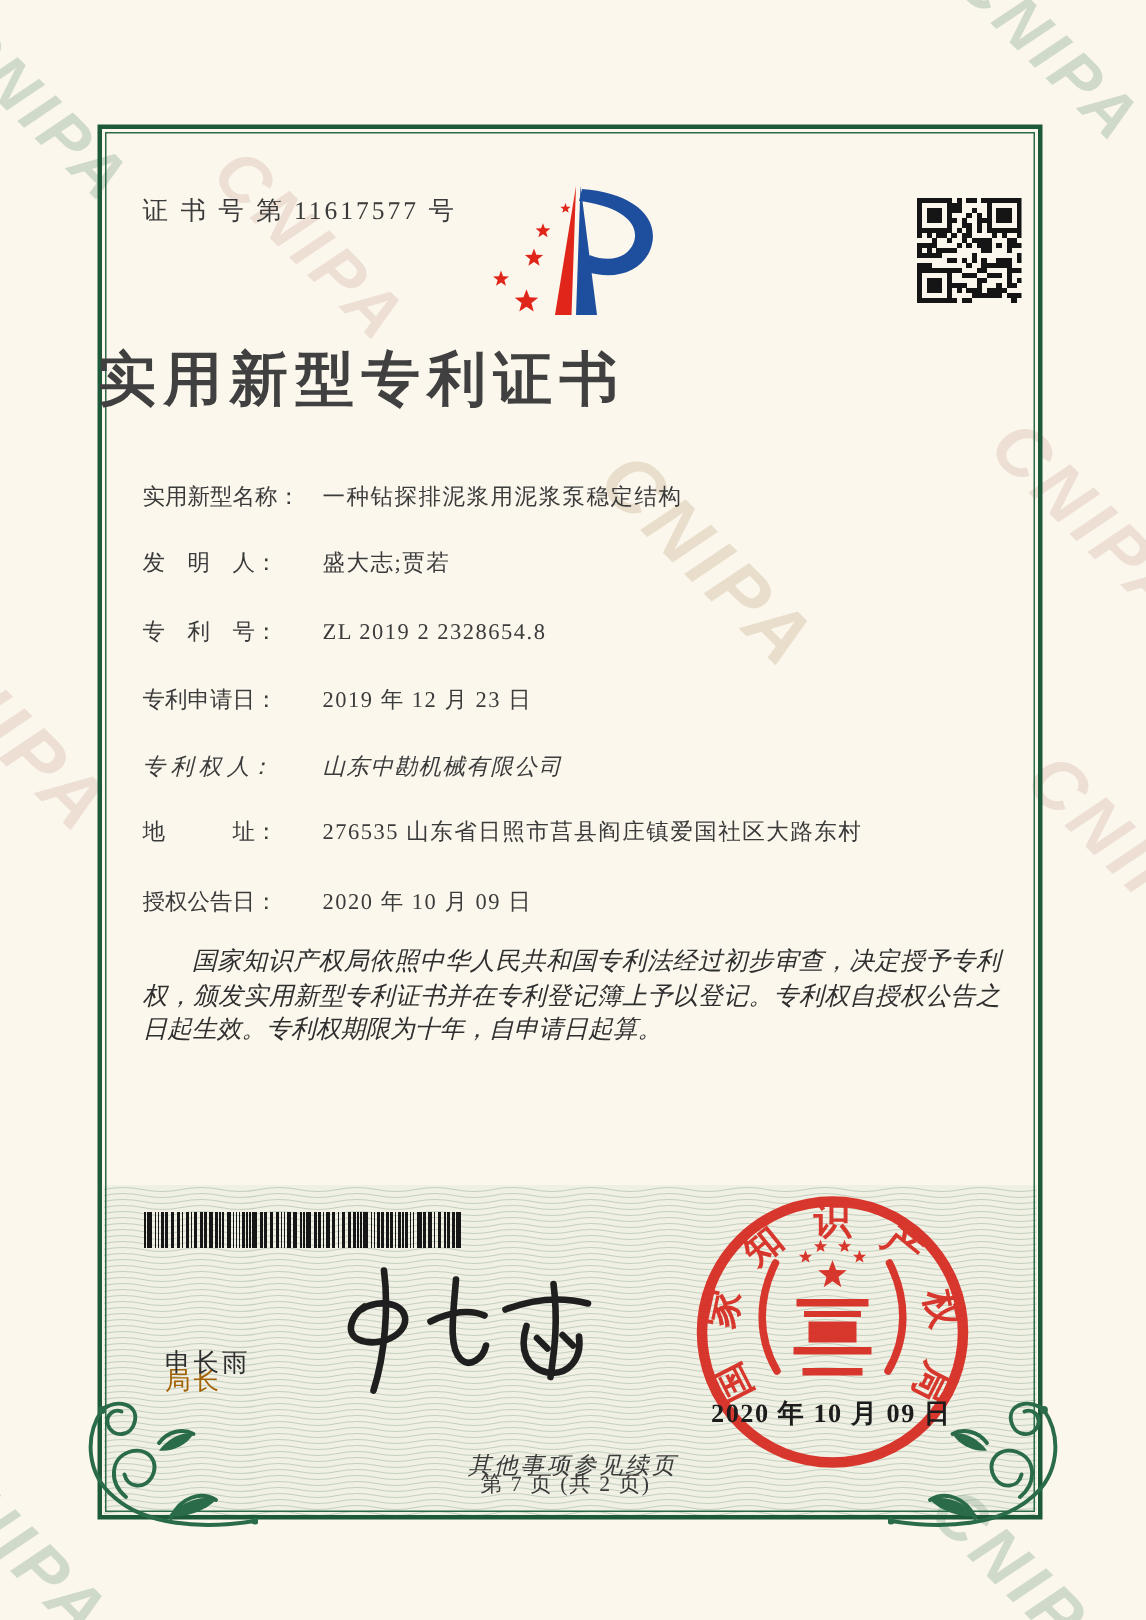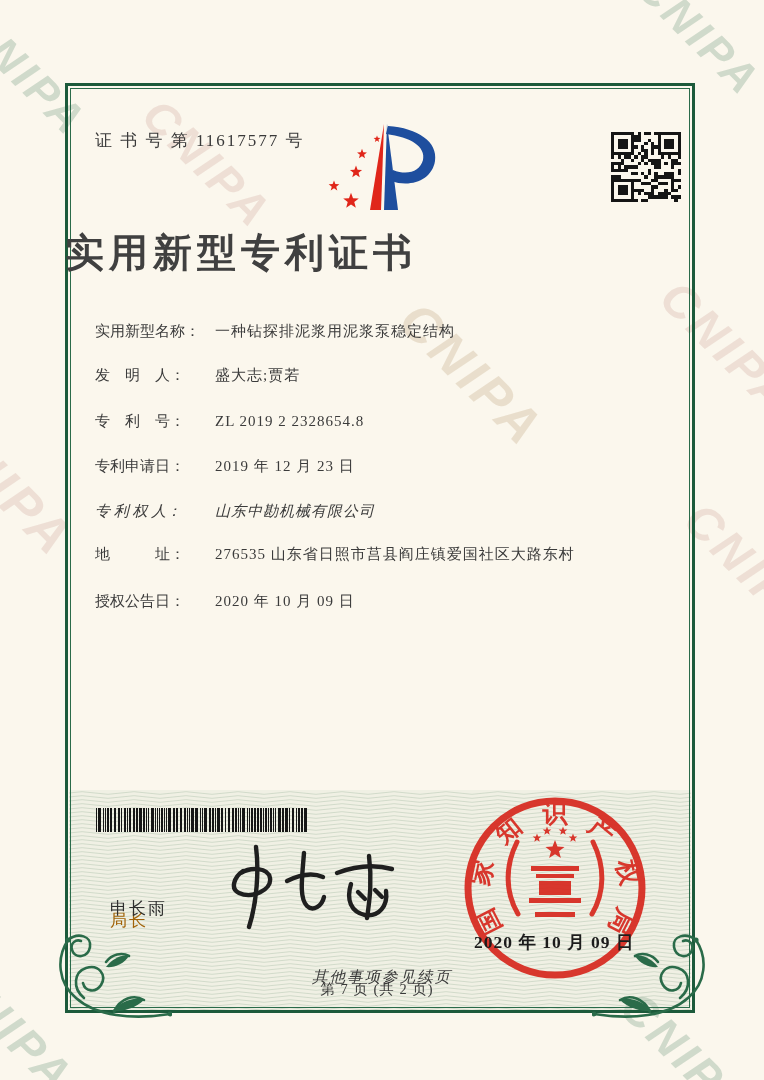--- a/index.html
+++ b/index.html
@@ -432,20 +432,21 @@
   <span class="field-label">专 利 权 人：</span><span class="field-value">山东中勘机械有限公司</span>
 </div>
 <div class="field-row" style="top:545px;">
   <span class="field-label">地　　　址：</span><span class="field-value">276535  山东省日照市莒县阎庄镇爱国社区大路东村</span>
 </div>
 <div class="field-row" style="top:592px;">
   <span class="field-label">授权公告日：</span><span class="field-value">2020 年 10 月 09 日</span>
 </div>
 
 <div id="body-paragraphs" class="abs">
+  <p>国家知识产权局依照中华人民共和国专利法经过初步审查，决定授予专利权，颁发实用新型专利证书并在专利登记簿上予以登记。专利权自授权公告之日起生效。专利权期限为十年，自申请日起算。</p>
 </div>
 
 <svg id="barcode" class="abs" width="216" height="24" viewBox="0 0 216 24" shape-rendering="crispEdges">
     <rect x="1" y="0" width="1" height="24" fill="#161616"></rect>
     <rect x="3" y="0" width="3" height="24" fill="#161616"></rect>
     <rect x="8" y="0" width="1" height="24" fill="#161616"></rect>
     <rect x="10" y="0" width="1" height="24" fill="#161616"></rect>
     <rect x="12" y="0" width="2" height="24" fill="#161616"></rect>
     <rect x="15" y="0" width="2" height="24" fill="#161616"></rect>
     <rect x="19" y="0" width="2" height="24" fill="#161616"></rect>

